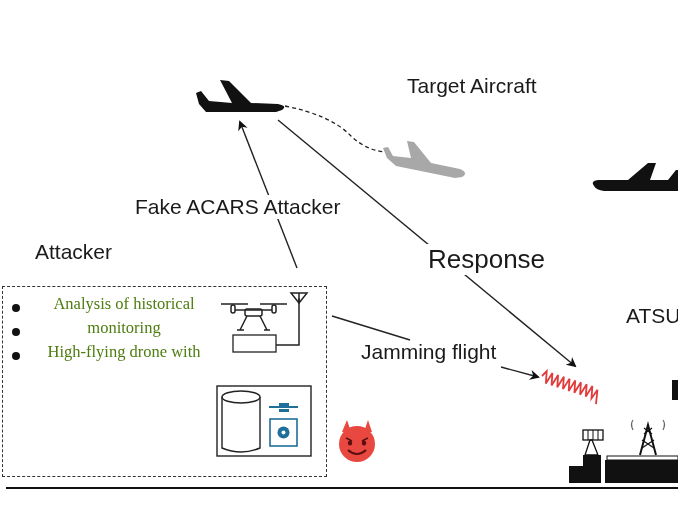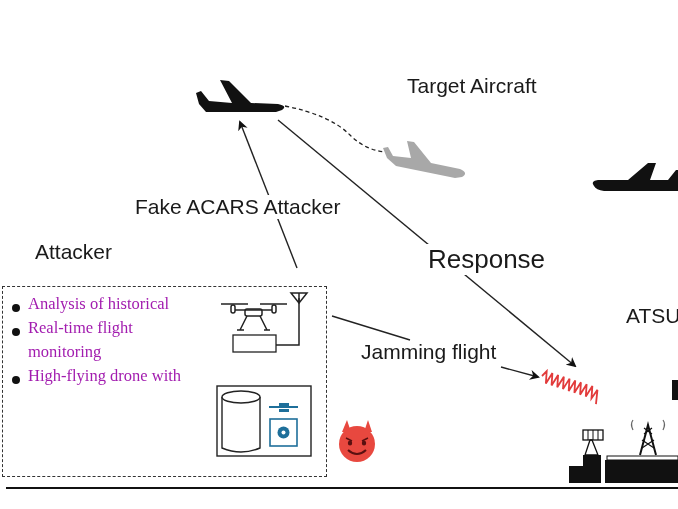--- a/index.html
+++ b/index.html
@@ -6,21 +6,21 @@
   body { width:678px; height:509px; overflow:hidden; position:relative; font-family:"Liberation Serif", serif; color:#111; }
   .lbl { position:absolute; white-space:nowrap; font-family:Liberation Sans, sans-serif; color:#1a1a1a; }
   #title-target { left:407px; top:74px; font-size:21px; }
   #lbl-fake { left:133px; top:195px; font-size:21px; background:#fff; padding:0 2px; }
   #lbl-attacker { left:35px; top:240px; font-size:21px; }
   #lbl-response { left:394px; top:244px; font-size:26px; background:#fff; padding:0 2px;margin-left:32px; }
   #lbl-jamming { left:361px; top:340px; font-size:21px; }
   #lbl-atsu { left:626px; top:304px; font-size:21px; }
   .box { position:absolute; left:2px; top:286px; width:325px; height:191px; border:1.5px dashed #333; box-sizing:border-box; }
   .bullets { position:absolute; left:10px; top:292px; width:210px; }
-  .bullet { position:relative; padding-left:18px; font-size:16.5px; line-height:24px; color:#a21caf; }
+  .bullet { position:relative; padding-left:18px; font-size:16.5px; line-height:24px; color:#4d7c0f;text-align:center; }
   .bullet::before { content:""; position:absolute; left:2px; top:12px; width:8px; height:8px; border-radius:50%; background:#111; }
   .bullet span { display:block; }
   svg.overlay { position:absolute; left:0; top:0; }
 </style>
 </head>
 <body>
 
 <svg class="overlay" width="678" height="509" viewBox="0 0 678 509">
   <defs>
     <marker id="arr" markerWidth="10" markerHeight="10" refX="8" refY="5" orient="auto" markerUnits="userSpaceOnUse">
@@ -116,19 +116,18 @@
 <div class="lbl" id="lbl-attacker">Attacker</div>
 <div class="lbl" id="lbl-response">Response</div>
 <div class="lbl" id="lbl-jamming">Jamming flight</div>
 <div class="lbl" id="lbl-atsu">ATSU</div>
 
 <div class="bullets">
   <div class="bullet">
     <span>Analysis of historical</span>
   </div>
   <div class="bullet">
-    <span>Real-time flight</span>
     <span>monitoring</span>
   </div>
   <div class="bullet">
     <span>High-flying drone with</span>
   </div>
 </div>
 
 </body></html>

